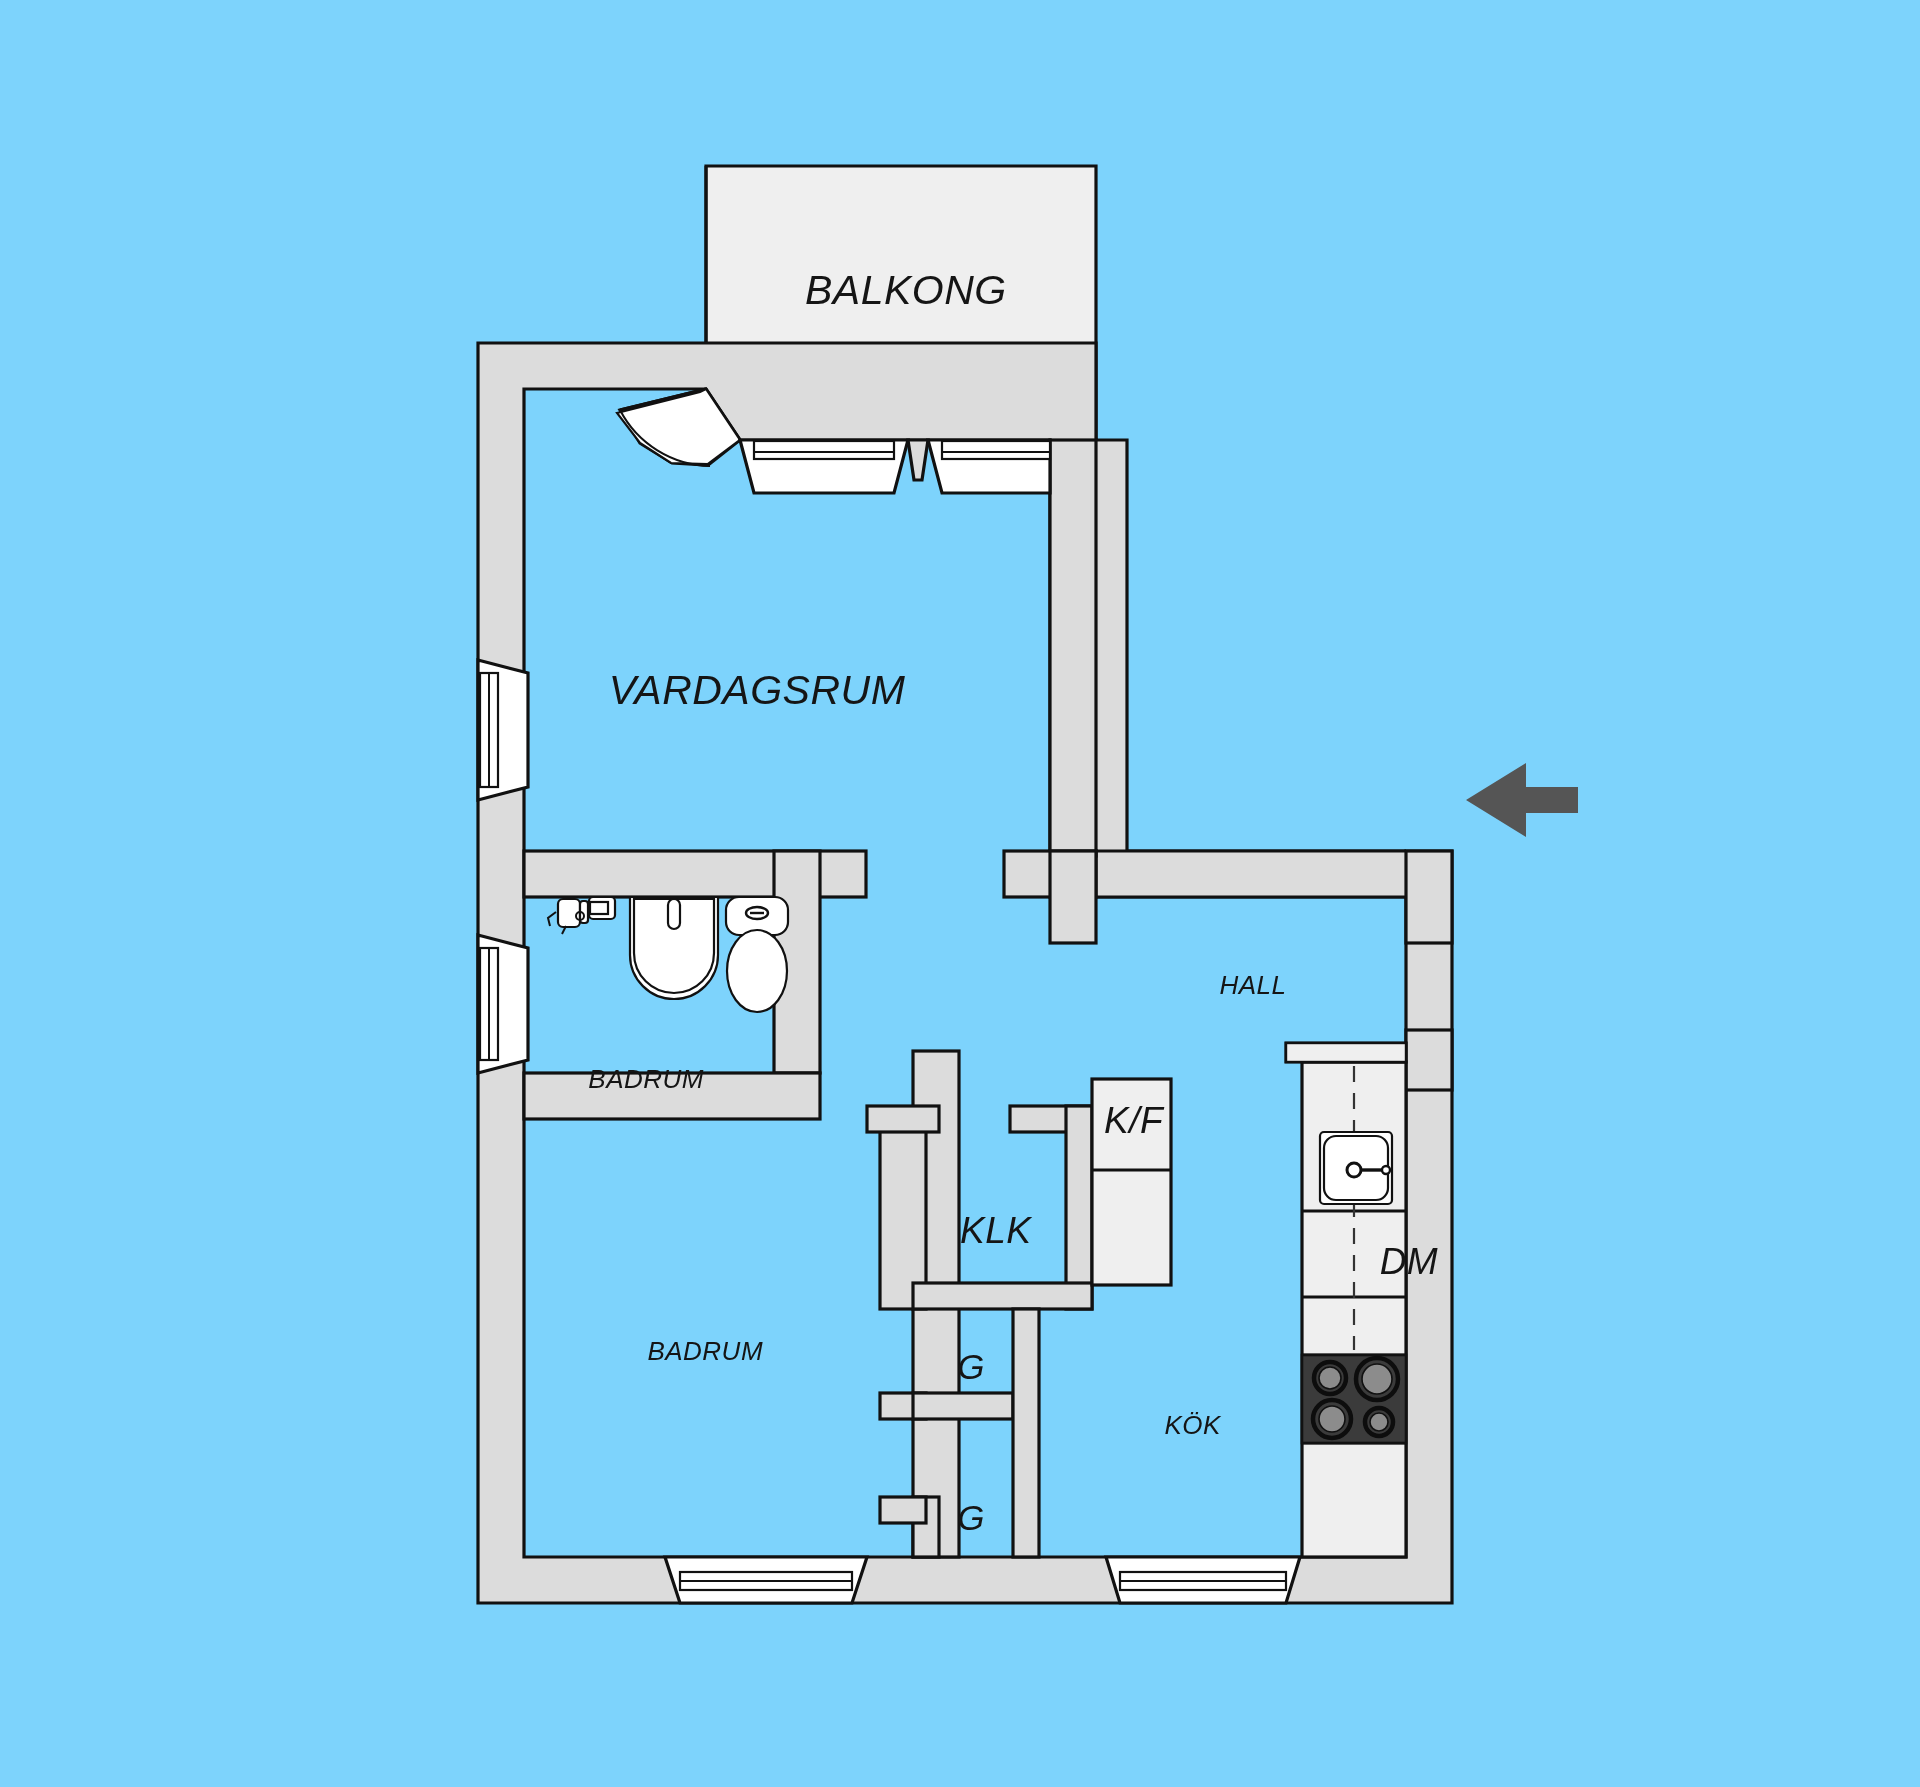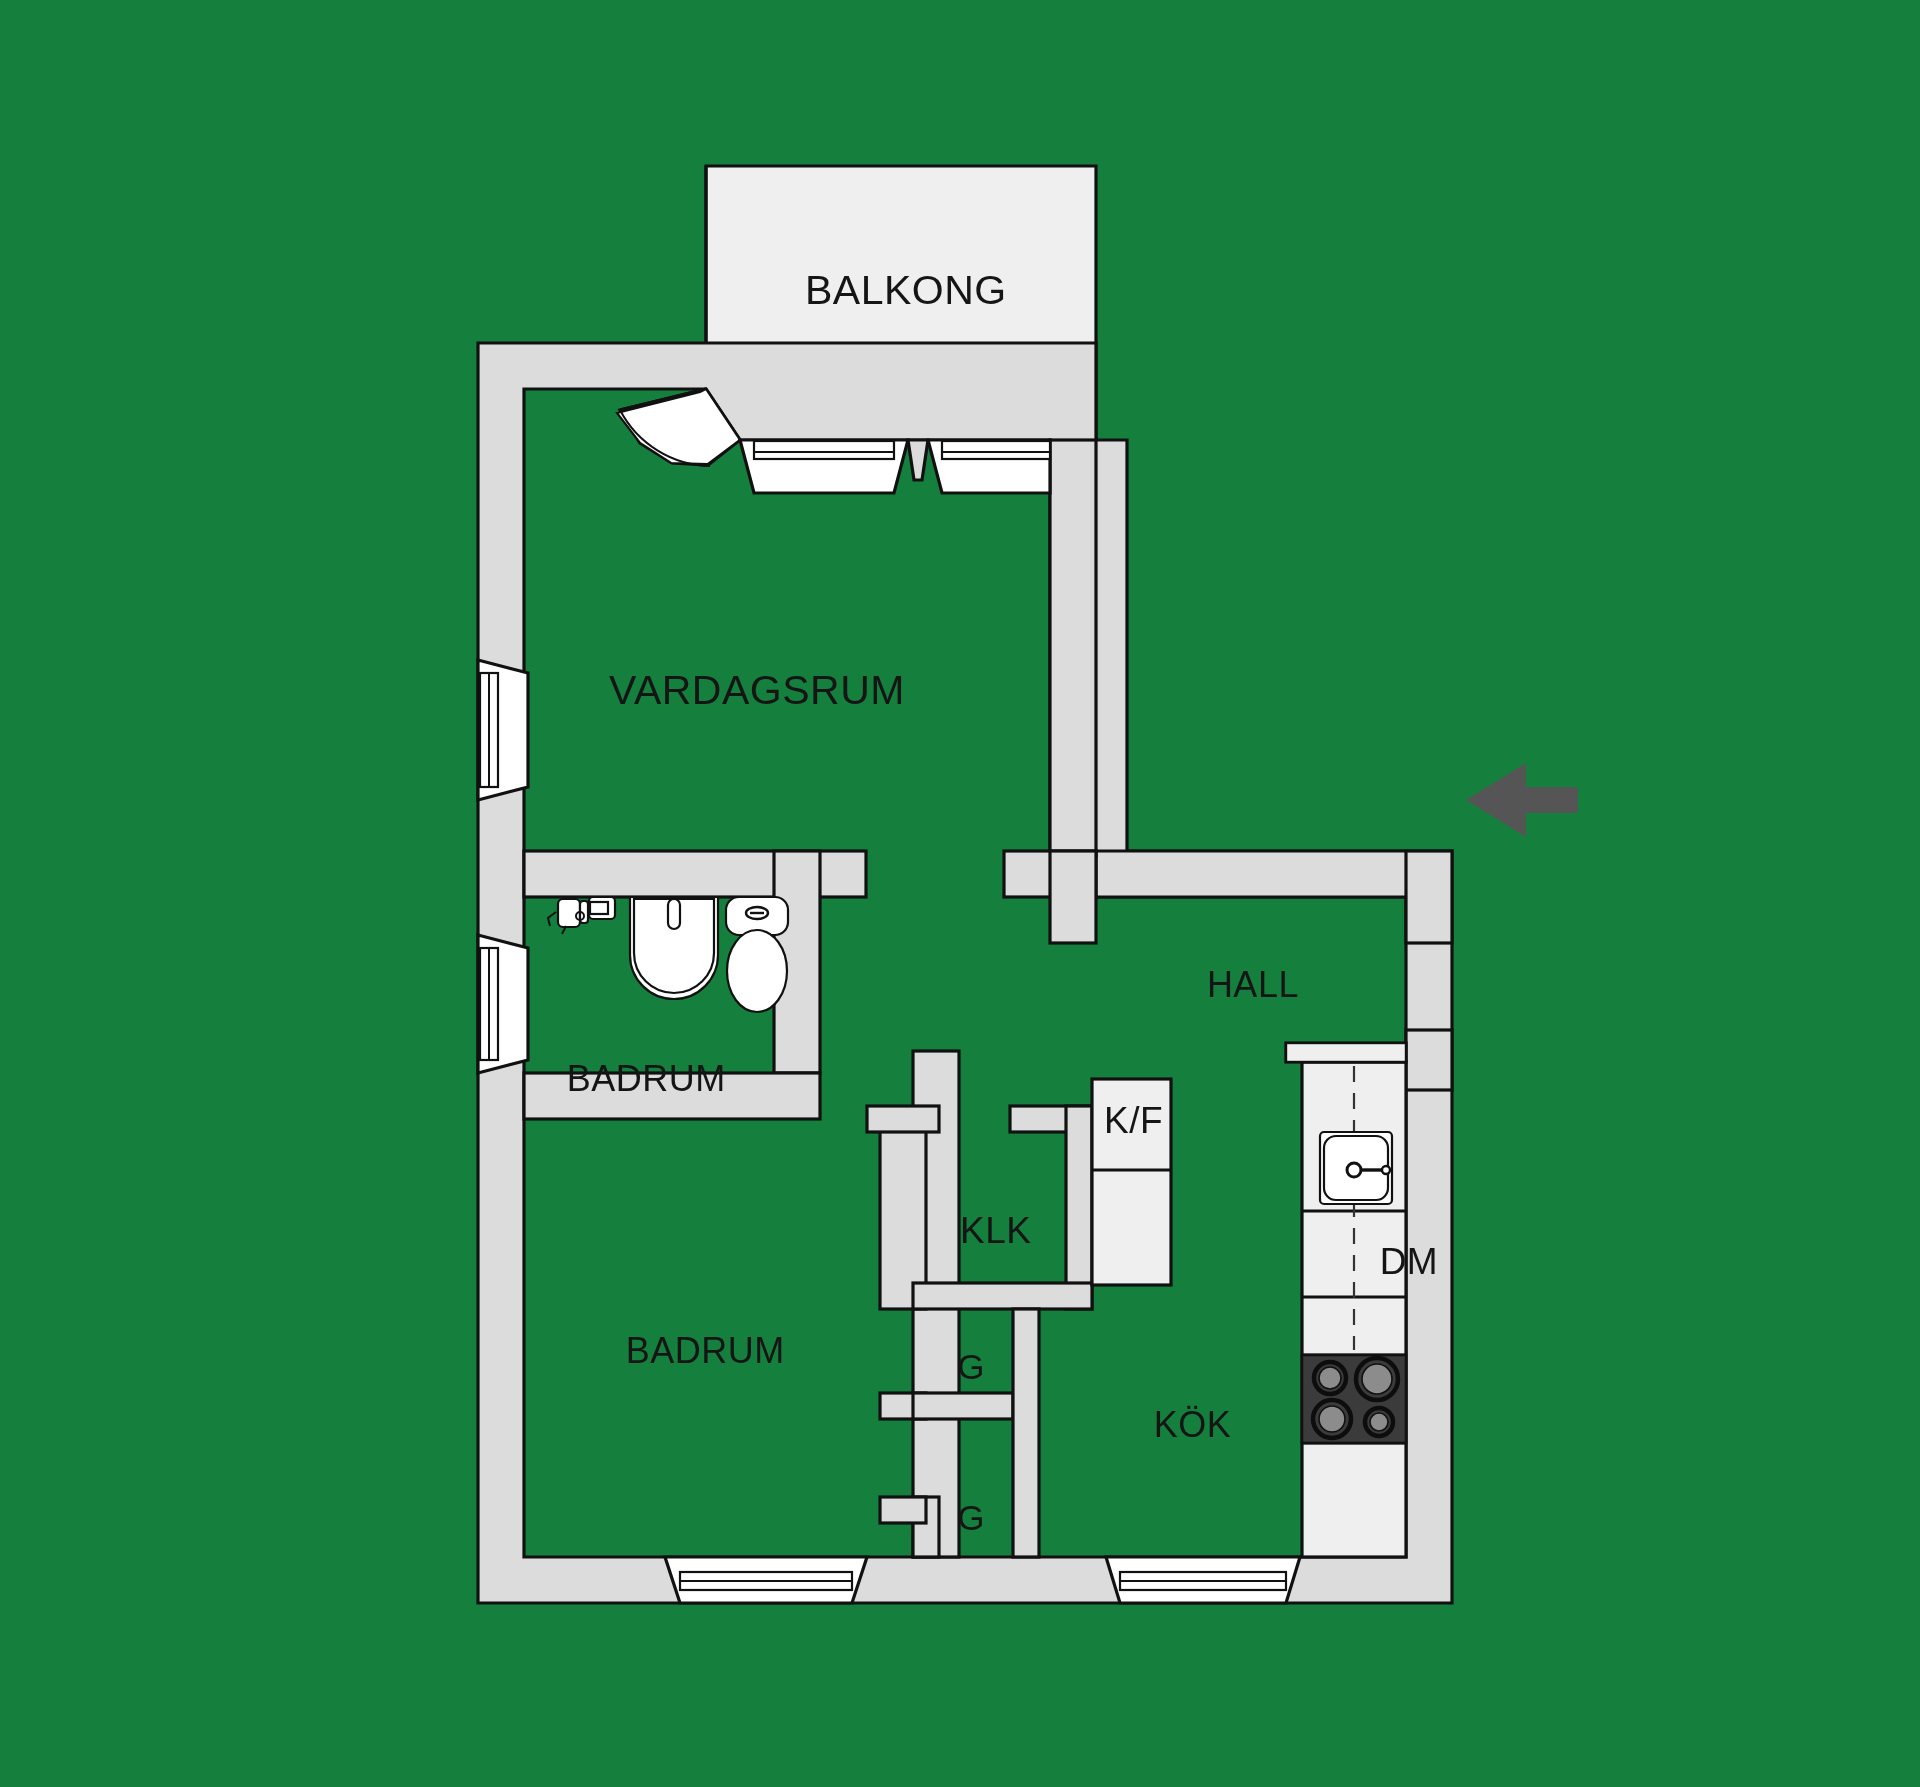--- a/index.html
+++ b/index.html
@@ -9,41 +9,42 @@
     background: #ffffff;
     width: 1920px;
     height: 1787px;
     overflow: hidden;
     font-family: "Liberation Sans", sans-serif;
   }
   #plan-root {
     position: relative;
     width: 1920px;
     height: 1787px;
-    background: #15803d;
+    background: #7dd3fc;
+    font-style: italic;
   }
   #plan-svg {
     position: absolute;
     left: 0;
     top: 0;
     width: 1920px;
     height: 1787px;
   }
   .room-label {
     position: absolute;
     color: #151515;
     font-family: "Liberation Sans", sans-serif;
     font-weight: 400;
     white-space: nowrap;
     transform: translate(-50%, -50%);
     letter-spacing: 0.5px;
     pointer-events: none;
   }
   .lbl-xl { font-size: 41px; }
-  .lbl-lg { font-size: 36px; }
+  .lbl-lg { font-size: 26px; }
   .lbl-md { font-size: 37px; }
   .lbl-sm { font-size: 35px; }
 </style>
 </head>
 <body>
 
 <div id="plan-root">
 
   <svg id="plan-svg" viewBox="0 0 1920 1787">
     <defs>

